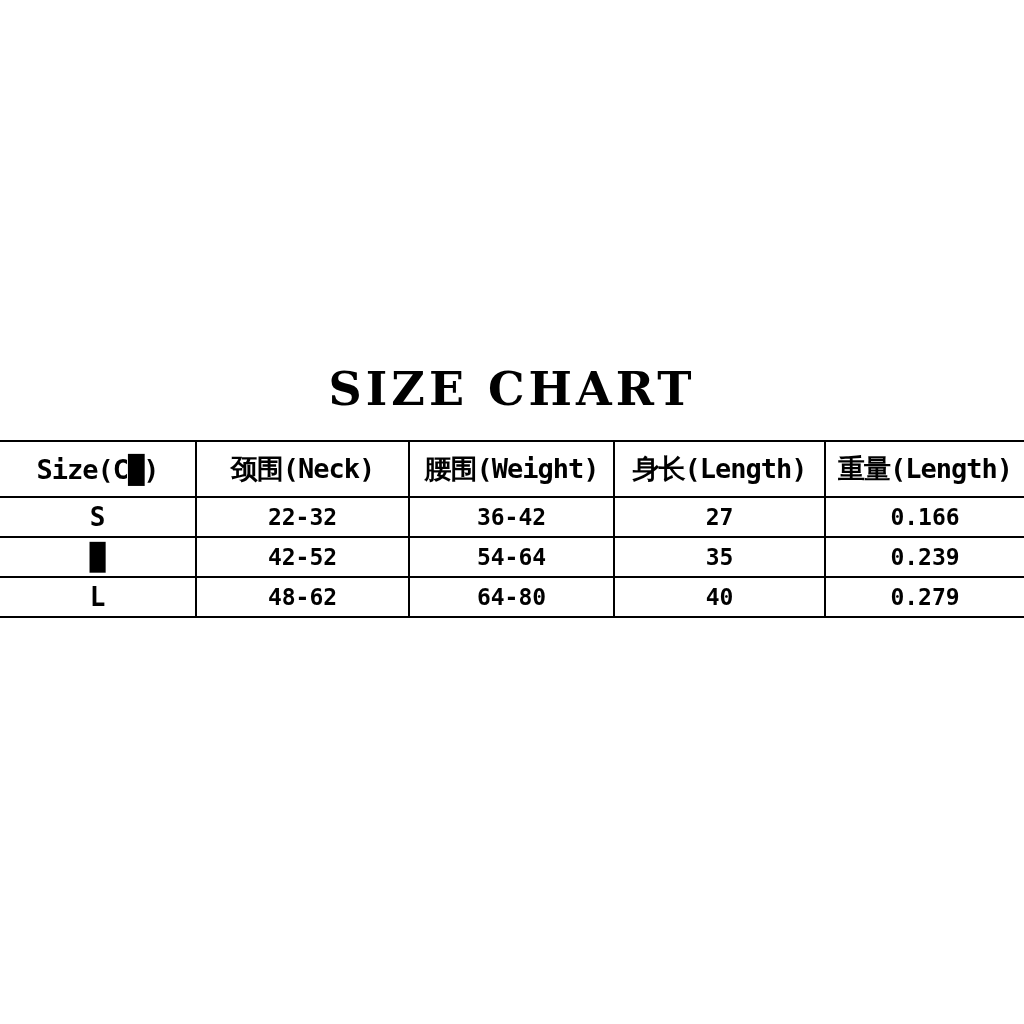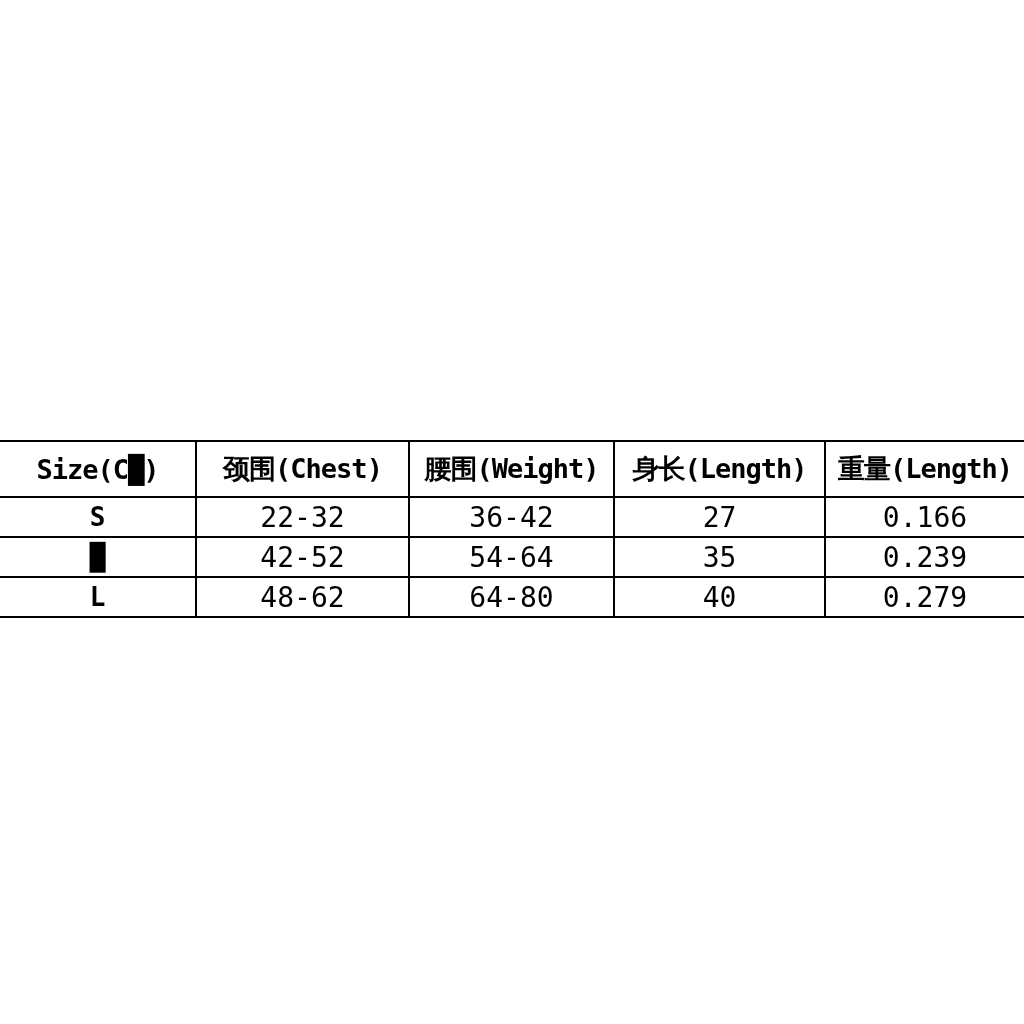--- a/index.html
+++ b/index.html
@@ -67,22 +67,22 @@
     height: 54px;
     font-size: 27px;
     font-weight: 700;
     letter-spacing: -1px;
     white-space: nowrap;
     overflow: hidden;
   }
 
   table.size-table tbody td {
     height: 38px;
-    font-size: 28px;
-    font-weight: 400;
+    font-size: 23px;
+    font-weight: 700;
     white-space: nowrap;
   }
 
   table.size-table tbody td.size-col {
     font-weight: 700;
     font-size: 26px;
   }
 
   
   col.c0 { width: 196px; }
@@ -93,34 +93,35 @@
 
   
   table.size-table tr > *:first-child { border-left-width: 0; }
   table.size-table tr > *:last-child { border-right-width: 0; }
 </style>
 </head>
 <body>
 
 <div id="size-chart-figure">
 
+  <div id="chart-title">SIZE  CHART</div>
 
   <div id="size-table-wrap">
     <table class="size-table">
       <colgroup>
         <col class="c0">
           <col class="c1">
           <col class="c2">
           <col class="c3">
           <col class="c4">
       </colgroup>
       <thead>
         <tr>
           <th>Size(C█)</th>
-          <th>颈围(Chest)</th>
+          <th>颈围(Neck)</th>
           <th>腰围(Weight)</th>
           <th>身长(Length)</th>
           <th>重量(Length)</th>
         </tr>
       </thead>
       <tbody>
         <tr>
           <td class="size-col">S</td>
           <td>22-32</td>
           <td>36-42</td>

